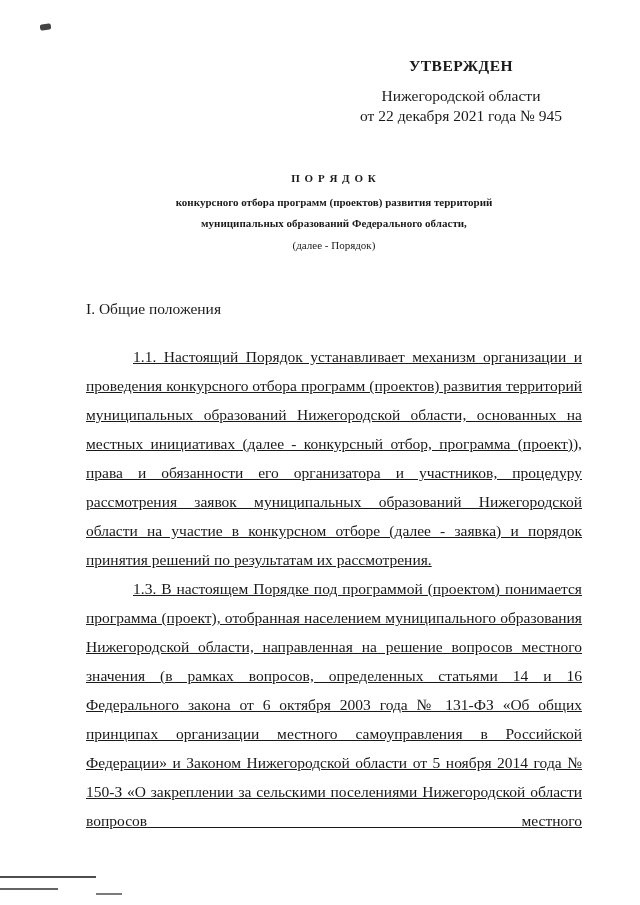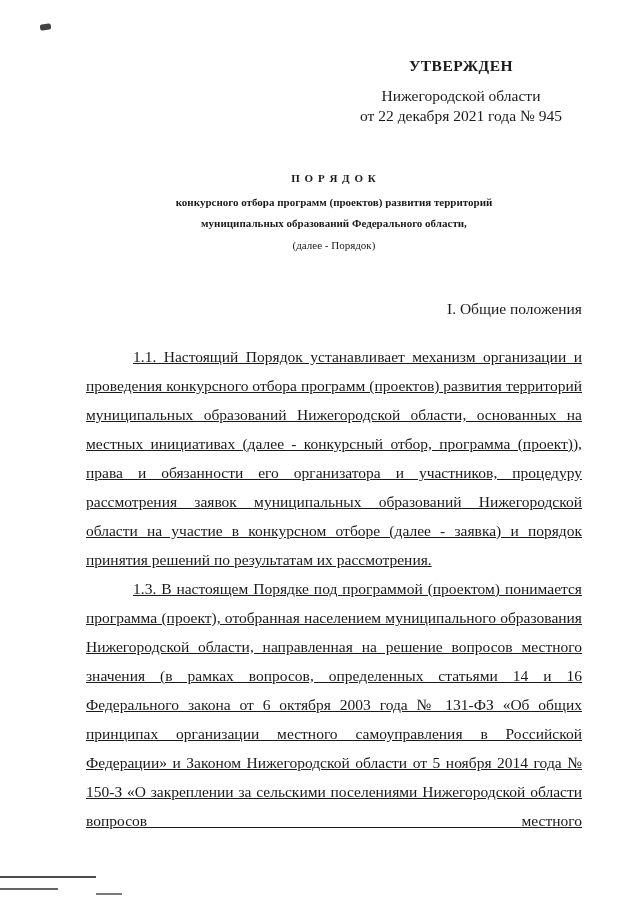--- a/index.html
+++ b/index.html
@@ -76,21 +76,21 @@
   .title-block .doc-title {
     margin-bottom: 2px;
     letter-spacing: 1px;
   }
   .title-block .title-note {
     font-weight: normal;
   }
 
   .section-heading {
     margin-top: 44px;
-    text-align: right;
+    text-align: left;
     font-size: 15.5px;
     font-weight: normal;
   }
 
   .body-text {
     margin-top: 24px;
     font-size: 15.5px;
     line-height: 29px;
     text-align: justify;
   }

